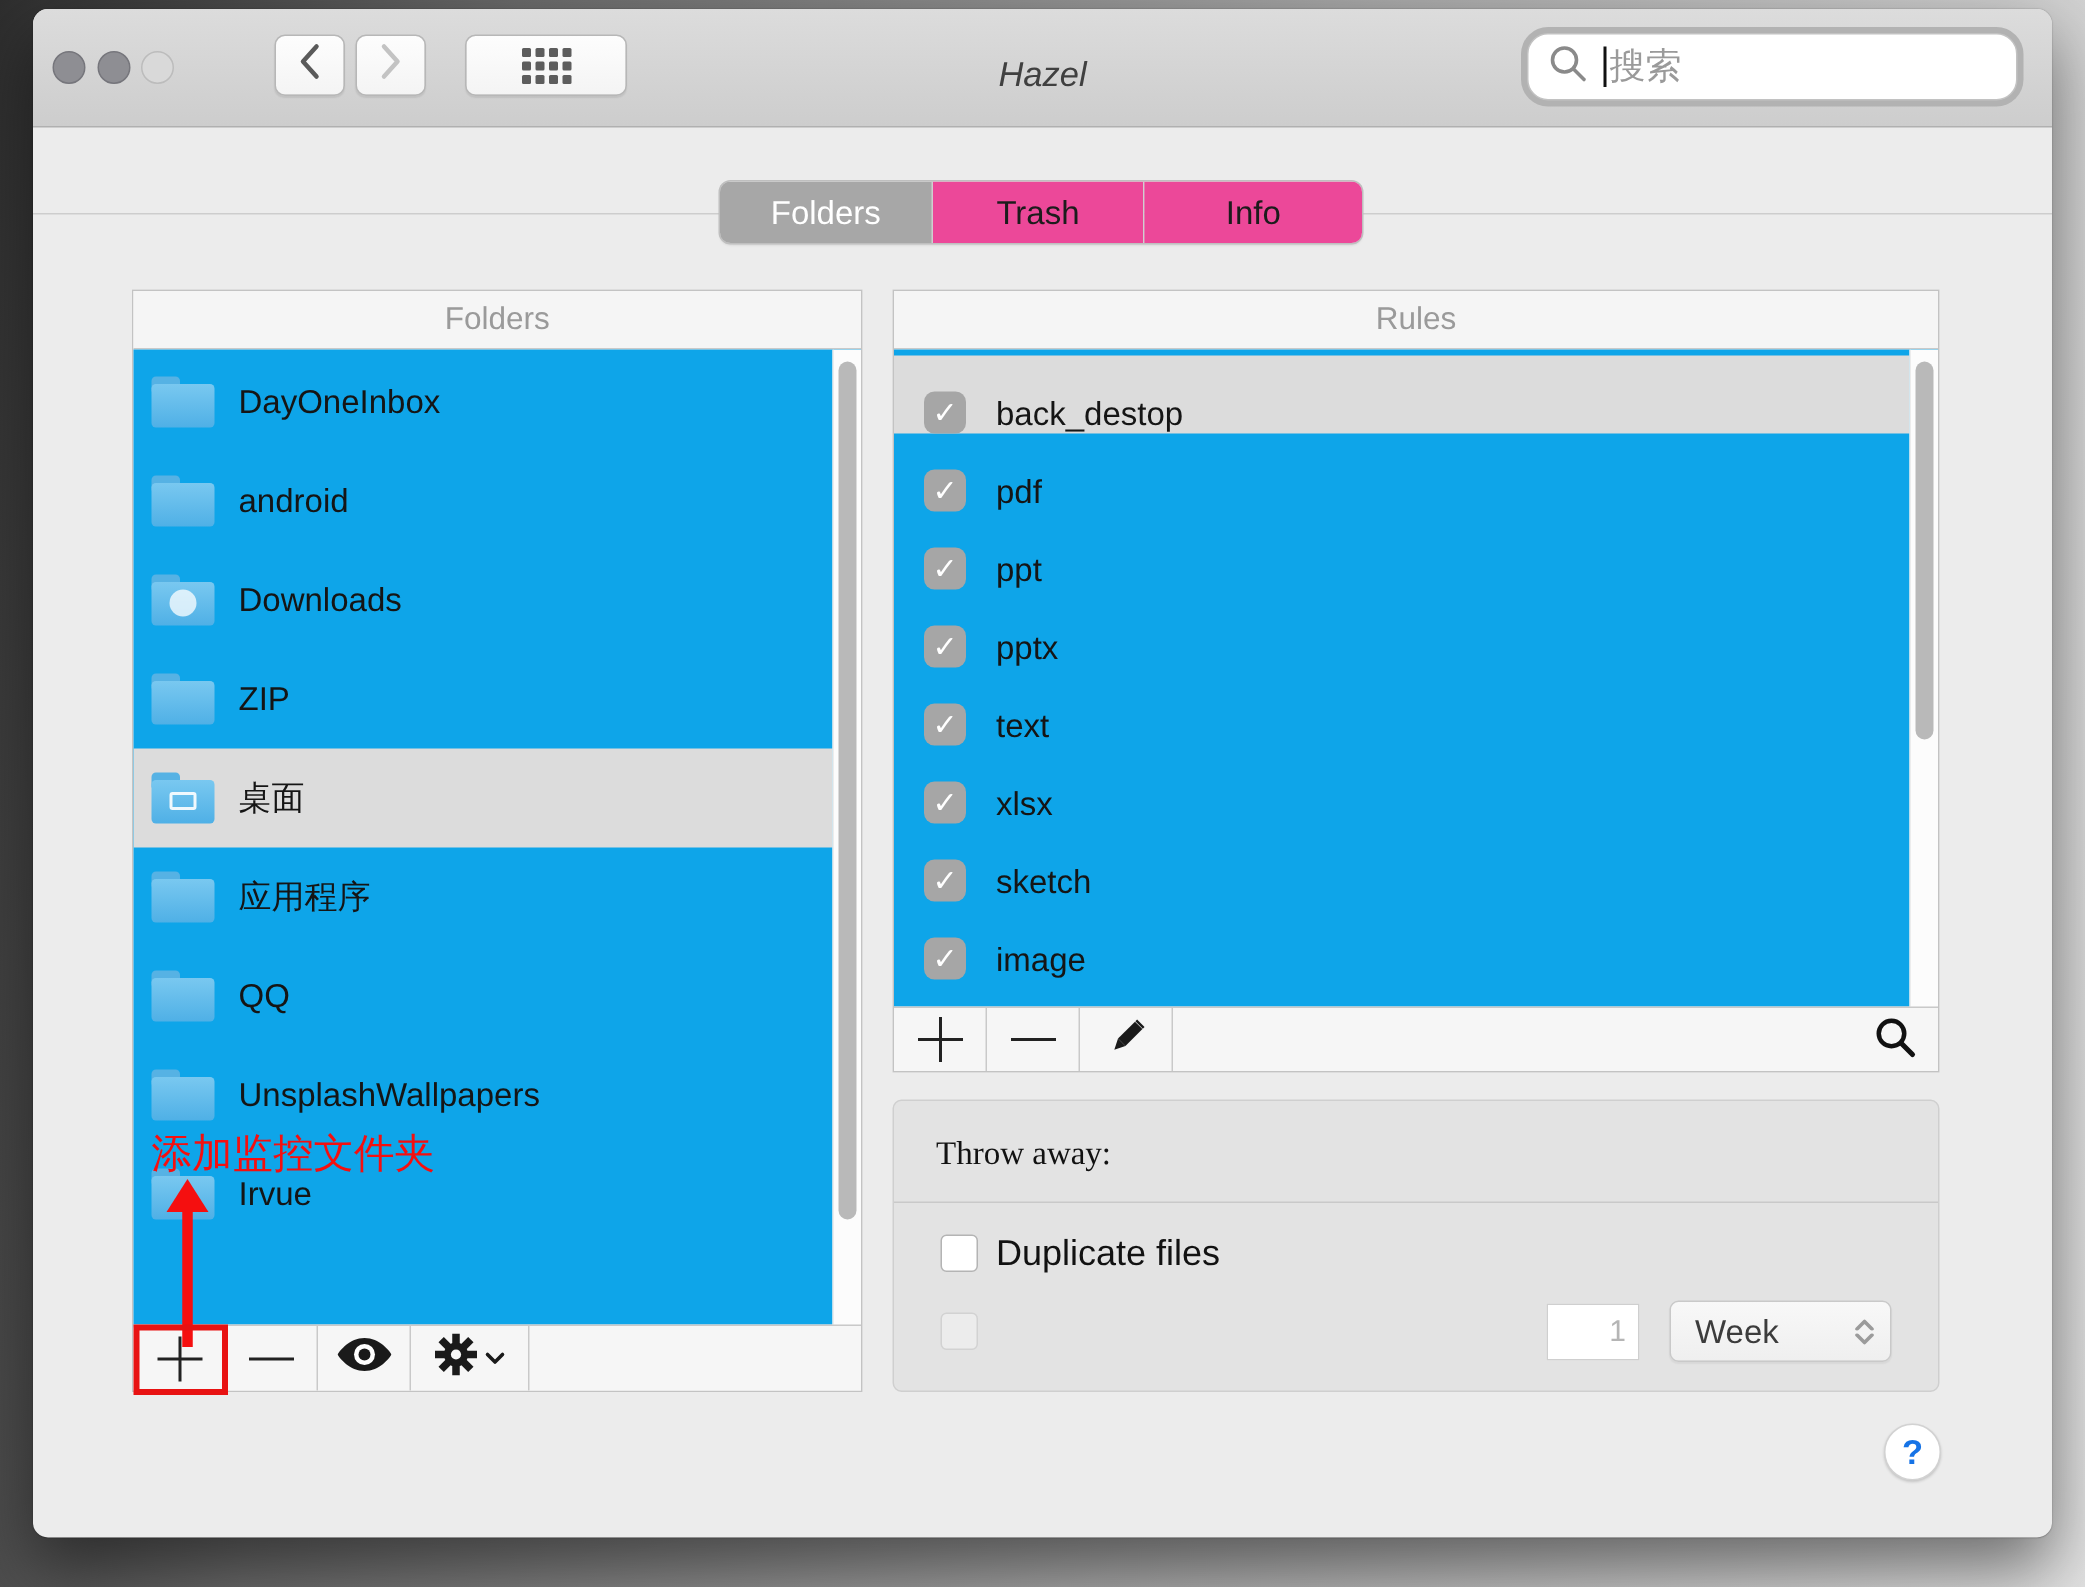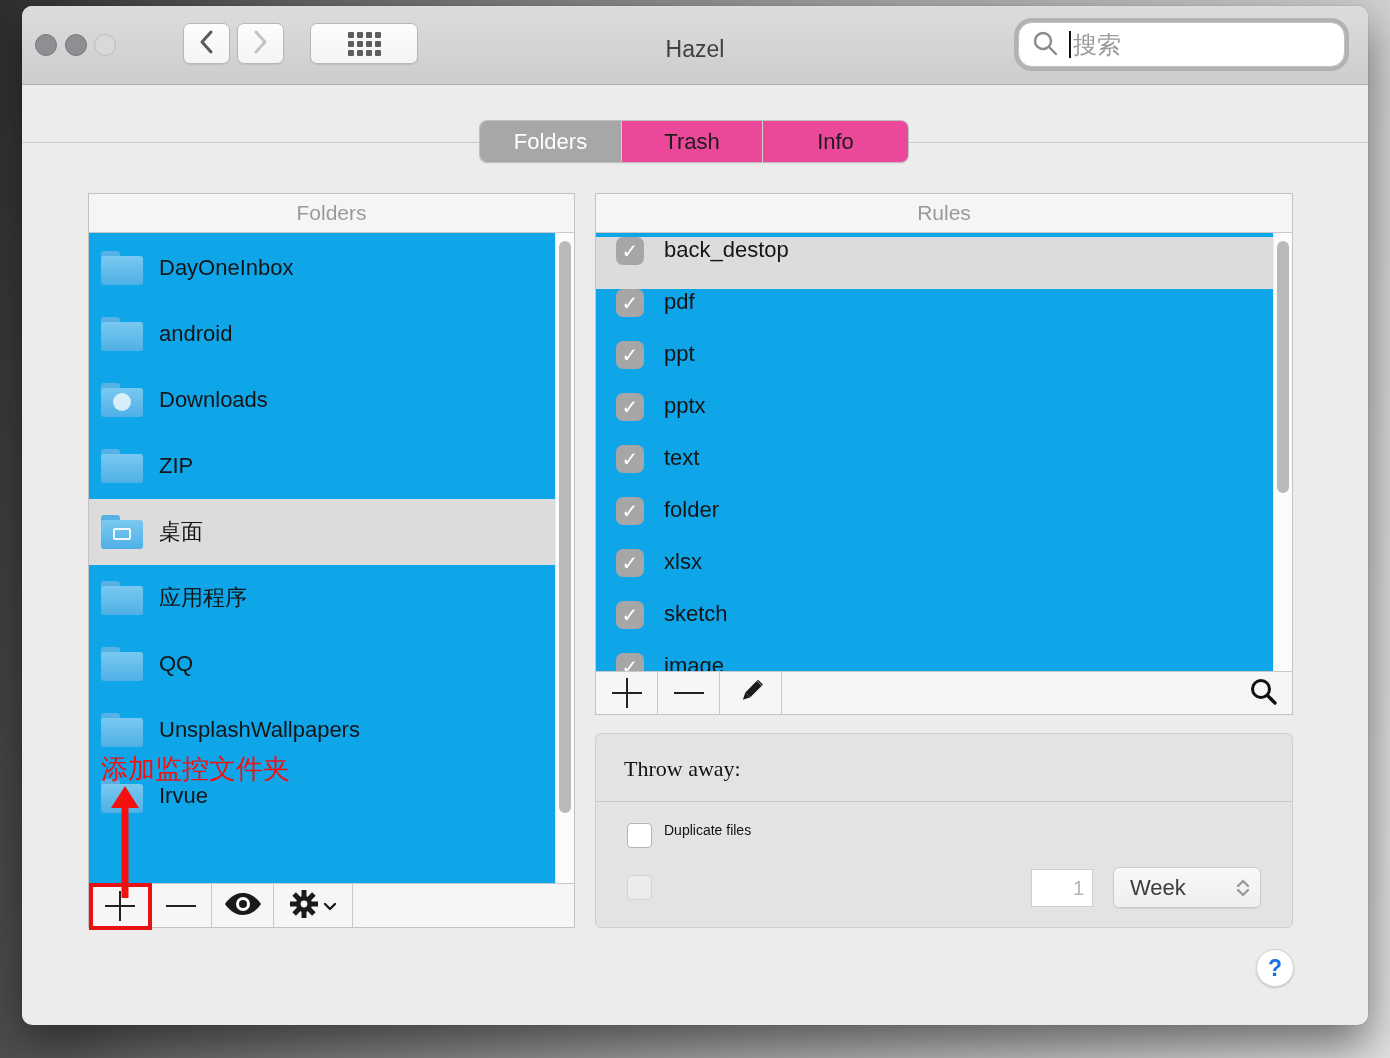--- a/index.html
+++ b/index.html
@@ -31,21 +31,21 @@
     display:flex; align-items:center; justify-content:center;
     box-shadow:0 1px 1px rgba(0,0,0,.08);
   }
   .tb-back { left:161px; width:47px; }
   .tb-fwd  { left:215px; width:47px; }
   .tb-grid { left:288px; width:108px; }
   .grid-glyph { display:grid; grid-template-columns:repeat(4,6px); grid-auto-rows:6px; gap:3px; }
   .grid-glyph i { background:#5d5d5d; border-radius:1px; }
   .win-title {
     position:absolute; left:0; right:0; top:30px; text-align:center;
-    font-size:23px; color:#404040;
+    font-size:23px; color:#404040;font-style:italic;
   }
   .search {
     position:absolute; left:996px; top:16px; width:327px; height:45px;
     background:#fff; border-radius:14px; border:1px solid #c2c2c2;
     box-shadow:0 0 0 4px #b2b2b2;
     display:flex; align-items:center; padding-left:12px;
   }
   .search .caret { width:2px; height:27px; background:#111; margin:0 2px 0 10px; }
   .search input {
     border:none; outline:none; font-size:24px; color:#222; width:240px; background:transparent;
@@ -120,41 +120,41 @@
     position:absolute; left:0px; top:689px; width:63px; height:47px;
     border:4px solid #e81212; z-index:7;
   }
   #folders-panel .p-toolbar { height:44px; }
   #folders-panel .cell.c1 { width:62px; } #folders-panel .cell.c2 { width:61px; }
   #folders-panel .cell.c3 { width:62px; } #folders-panel .cell.c4 { width:79px; }
   .gear-wrap { display:flex; align-items:center; gap:5px; }
   
   #rules-panel { left:573px; top:187px; width:698px; height:522px; }
   #rules-panel .list { height:440px; padding-top:4px; }
-  .r-row { height:52px; display:flex; align-items:flex-start; width:calc(100% - 19px); padding-left:20px; }
+  .r-row { height:52px; display:flex; align-items:flex-end; width:calc(100% - 19px); padding-left:20px; }
   .r-row.selected { background:#dcdcdc; }
   .r-row .label { margin-left:20px; font-size:22px; color:#151515; }
   .checkbox {
     width:28px; height:28px; border-radius:7px; background:#a6a6a6;
     display:flex; align-items:center; justify-content:center; flex:0 0 28px;
   }
   .checkbox::after { content:"✓"; color:#fff; font-size:20px; font-weight:bold; }
   #rules-panel .p-toolbar { height:43px; }
   #rules-panel .cell { width:62px; }
   .tb-search { position:absolute; right:14px; top:0; bottom:0; display:flex; align-items:center; }
   
   #throw-away {
     position:absolute; left:573px; top:727px; width:698px; height:195px;
     background:#e3e3e3; border:1px solid #cfcfcf; border-radius:6px;
   }
   .ta-title { position:absolute; left:28px; top:22px; font-size:22px; color:#121212;font-family:Liberation Serif, serif; }
   .ta-div { position:absolute; left:0; right:0; top:67px; height:1px; background:#c9c9c9; }
   .ta-check { position:absolute; width:25px; height:25px; background:#fff; border:1px solid #b4b4b4; border-radius:4px; }
   .ta-check.disabled { background:#ececec; border-color:#d2d2d2; }
-  .ta-label { position:absolute; font-size:14px; color:#121212; white-space:nowrap; }
+  .ta-label { position:absolute; font-size:24px; color:#121212; white-space:nowrap; }
   .ta-label.disabled { color:#a9a9a9; }
   .num-field {
     position:absolute; left:435px; top:135px; width:62px; height:38px;
     background:#fff; border:1px solid #cfcfcf; display:flex; align-items:center;
     justify-content:flex-end; padding-right:8px; font-size:20px; color:#b5b5b5;
   }
   .unit-select {
     position:absolute; left:517px; top:133px; width:148px; height:41px;
     background:linear-gradient(#f8f8f8,#efefef); border:1px solid #c9c9c9; border-radius:6px;
     display:flex; align-items:center; padding-left:16px; font-size:22px; color:#3c3c3c;
@@ -364,24 +364,20 @@
         <div class="r-row">
     <span class="checkbox"></span>
     <span class="label">pptx</span>
   </div>
         <div class="r-row">
     <span class="checkbox"></span>
     <span class="label">text</span>
   </div>
         <div class="r-row">
     <span class="checkbox"></span>
-    <span class="label">folder</span>
-  </div>
-        <div class="r-row">
-    <span class="checkbox"></span>
     <span class="label">xlsx</span>
   </div>
         <div class="r-row">
     <span class="checkbox"></span>
     <span class="label">sketch</span>
   </div>
         <div class="r-row">
     <span class="checkbox"></span>
     <span class="label">image</span>
   </div>

